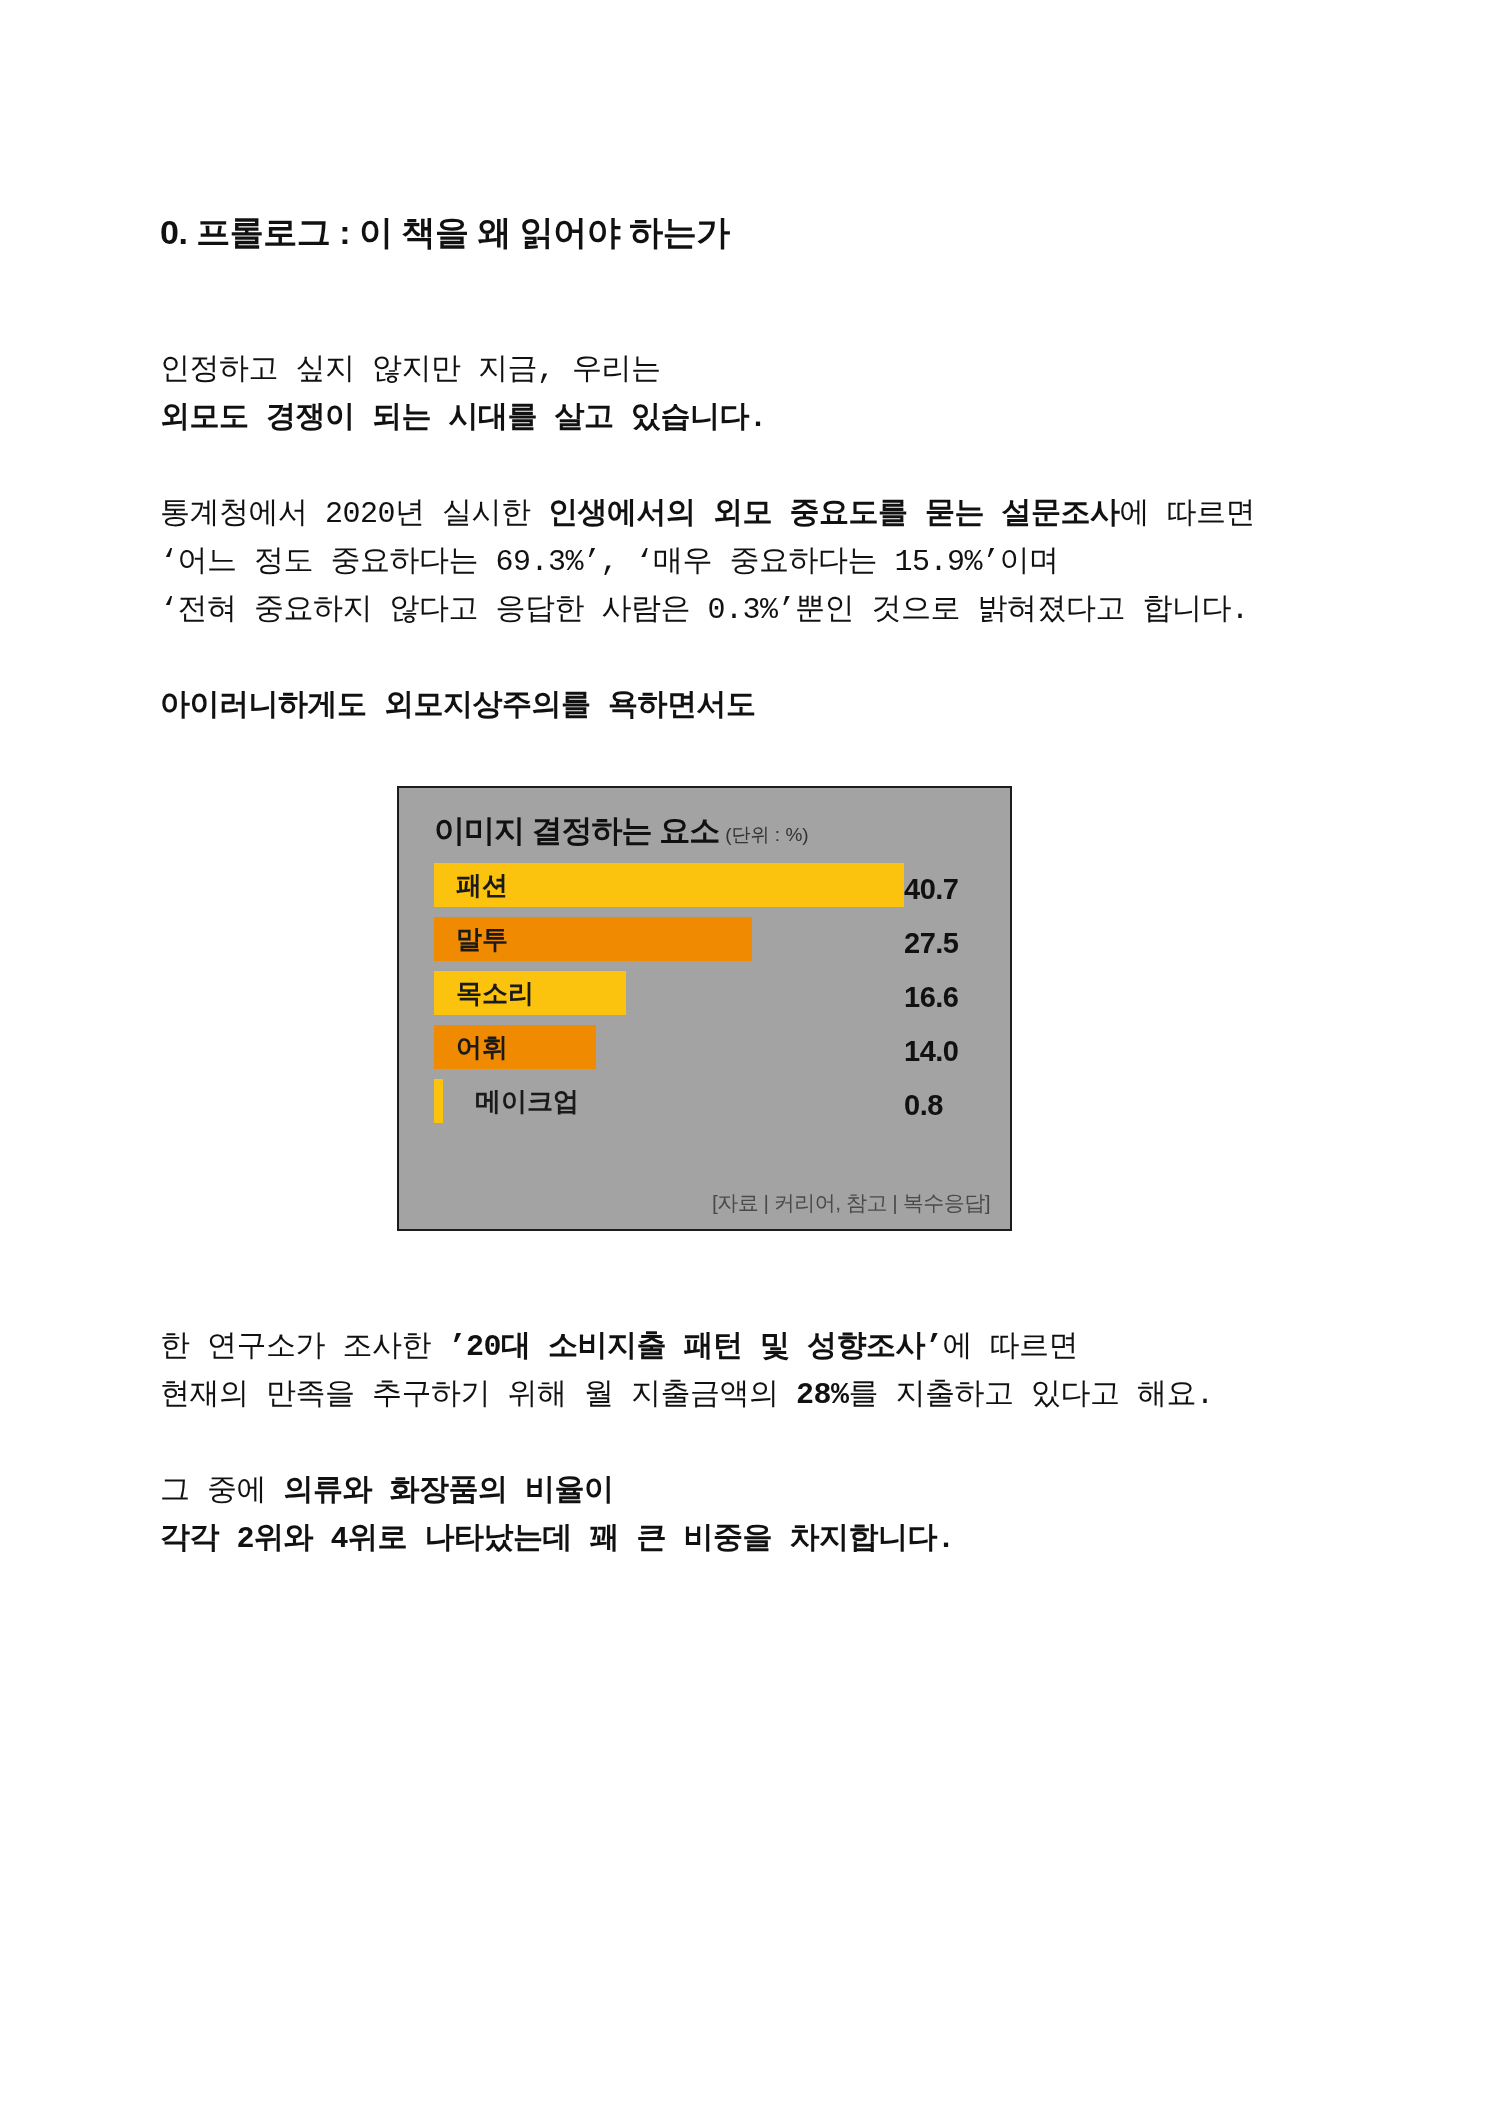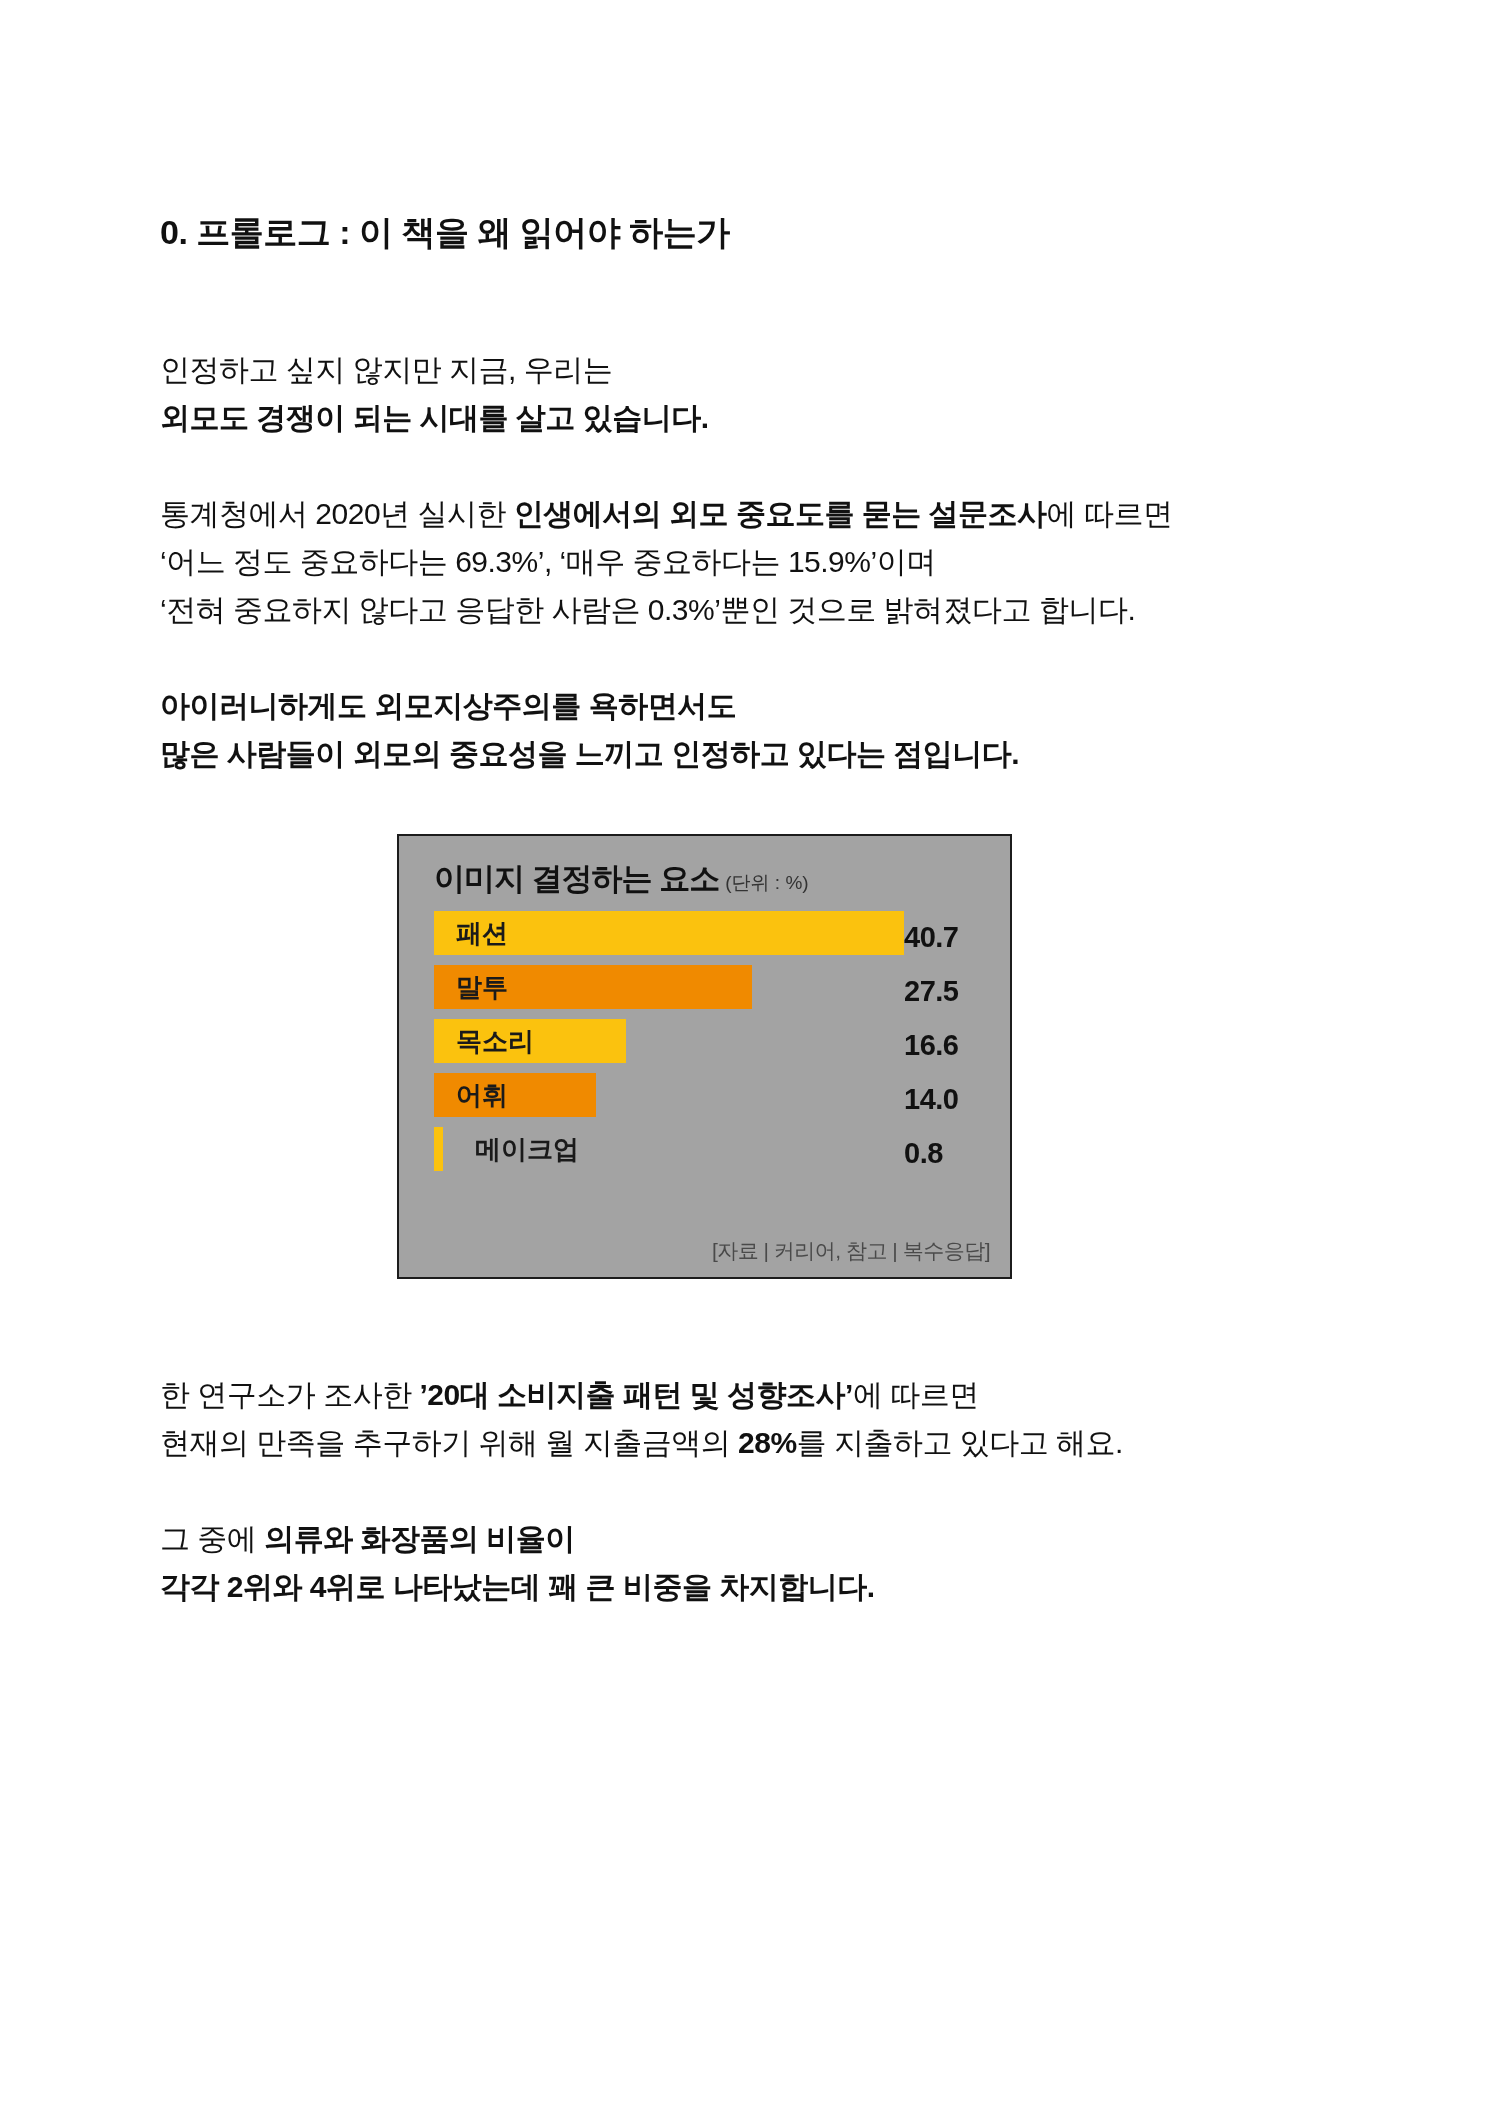--- a/index.html
+++ b/index.html
@@ -13,21 +13,21 @@
   .page{
     box-sizing:border-box;
     width:1488px;height:2105px;
     padding:210px 120px 0 160px;
   }
   h1.doc-title{
     margin:0 0 92px 0;
     font-size:34px;line-height:44px;font-weight:700;
     letter-spacing:-0.5px;white-space:nowrap;
   }
-  .para{margin:0 0 48px 0;}
+  .para{margin:0 0 48px 0;font-family:Liberation Mono, monospace;}
   .para:last-child{margin-bottom:0;}
   .line{
     display:block;white-space:nowrap;
     font-size:30px;line-height:48px;letter-spacing:-0.5px;
   }
   .line .seg{font-weight:400;}
   .line .seg.b{font-weight:700;}
 
   
   figure.chart{
@@ -81,21 +81,20 @@
         <span class="line"><span class="seg">인정하고 싶지 않지만 지금, 우리는</span></span>
         <span class="line"><span class="seg b">외모도 경쟁이 되는 시대를 살고 있습니다.</span></span>
       </div>
       <div class="para">
         <span class="line"><span class="seg">통계청에서 2020년 실시한 </span><span class="seg b">인생에서의 외모 중요도를 묻는 설문조사</span><span class="seg">에 따르면</span></span>
         <span class="line"><span class="seg">‘어느 정도 중요하다는 69.3%’, ‘매우 중요하다는 15.9%’이며</span></span>
         <span class="line"><span class="seg">‘전혀 중요하지 않다고 응답한 사람은 0.3%’뿐인 것으로 밝혀졌다고 합니다.</span></span>
       </div>
       <div class="para">
         <span class="line"><span class="seg b">아이러니하게도 외모지상주의를 욕하면서도</span></span>
-        <span class="line"><span class="seg b">많은 사람들이 외모의 중요성을 느끼고 인정하고 있다는 점입니다.</span></span>
       </div>
     </section>
 
   <figure class="chart">
     <div class="chart-title-row">
       <span class="chart-title">이미지 결정하는 요소</span><span class="chart-unit">(단위 : %)</span>
     </div>
     <div id="chart-rows">
         <div class="bar-row">
           <div class="bar-track">

